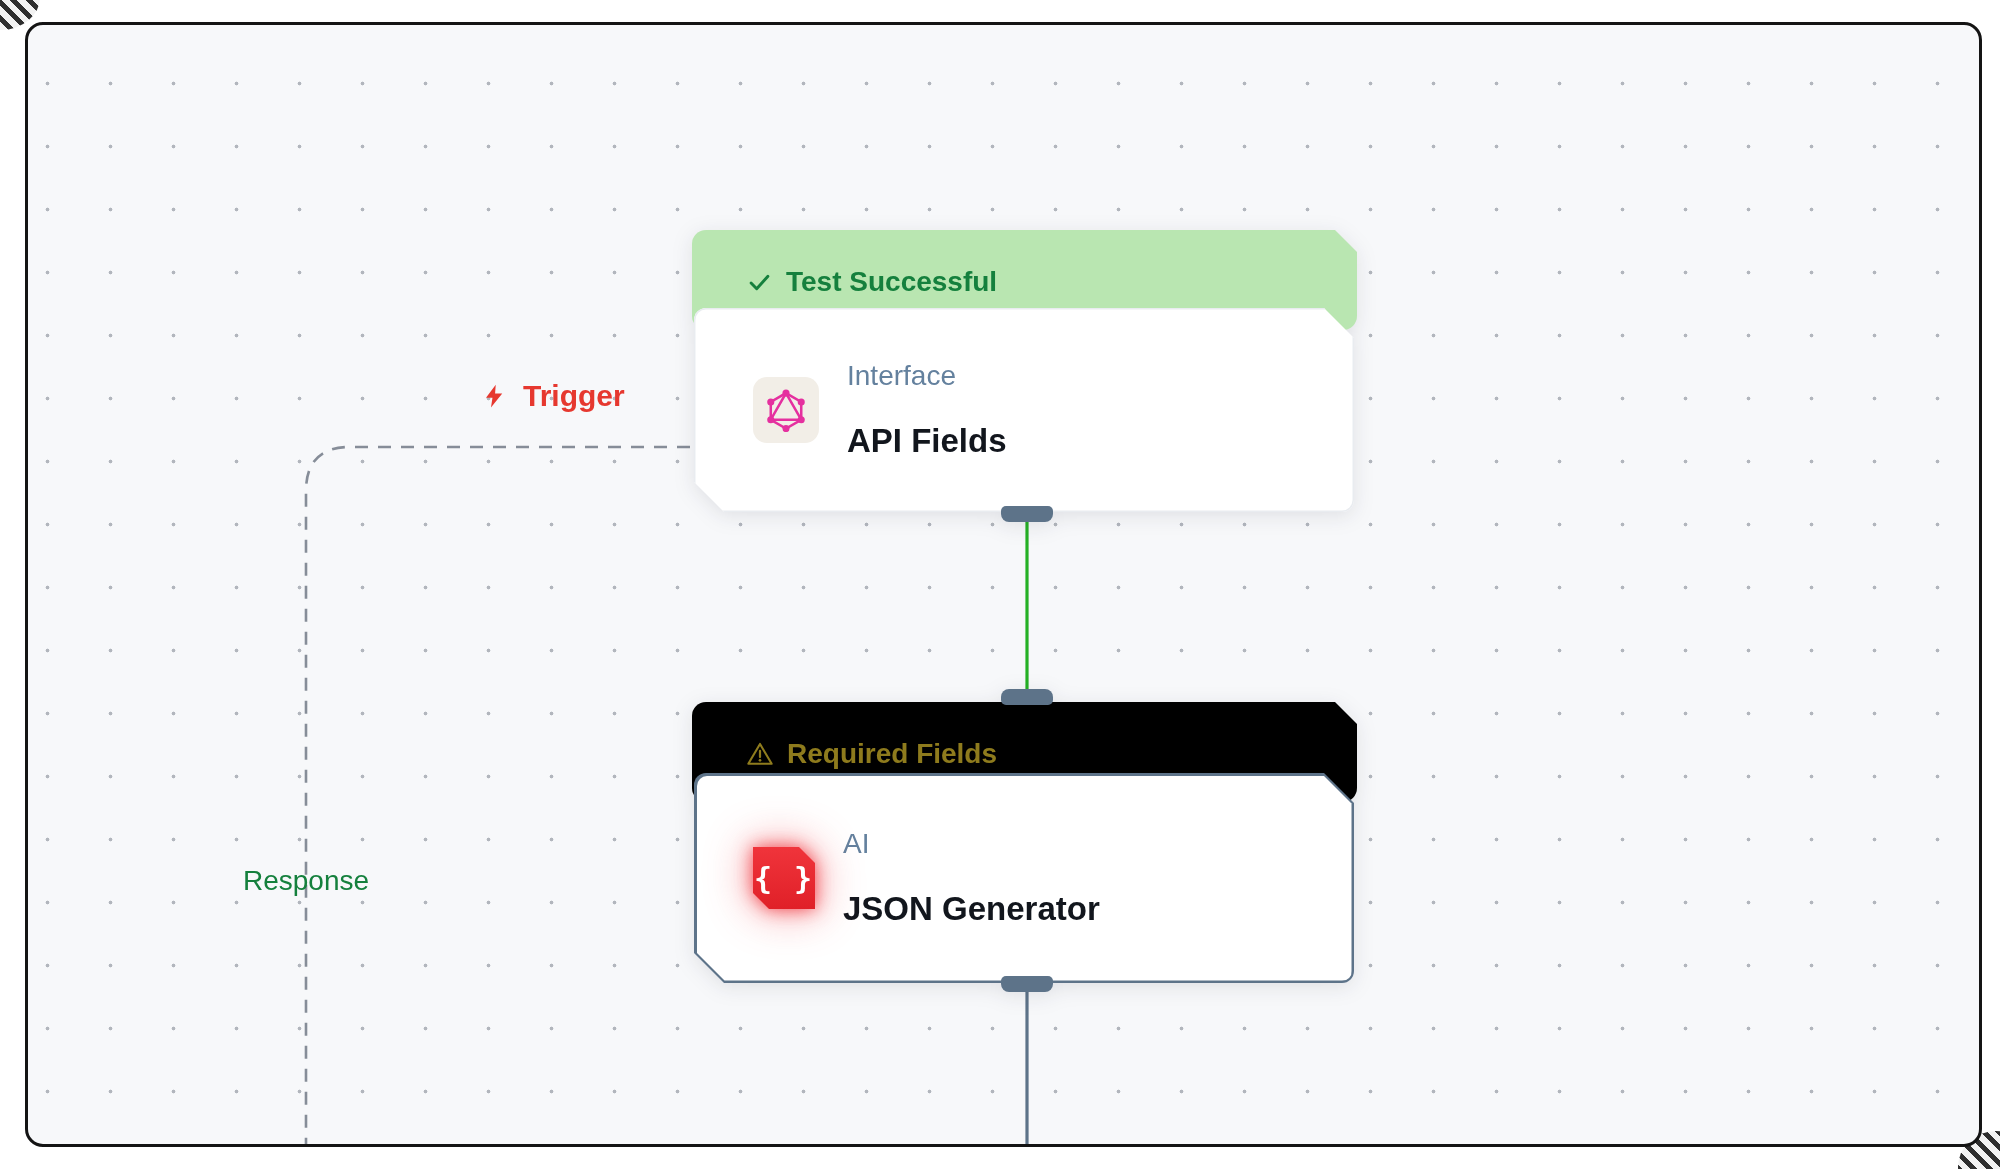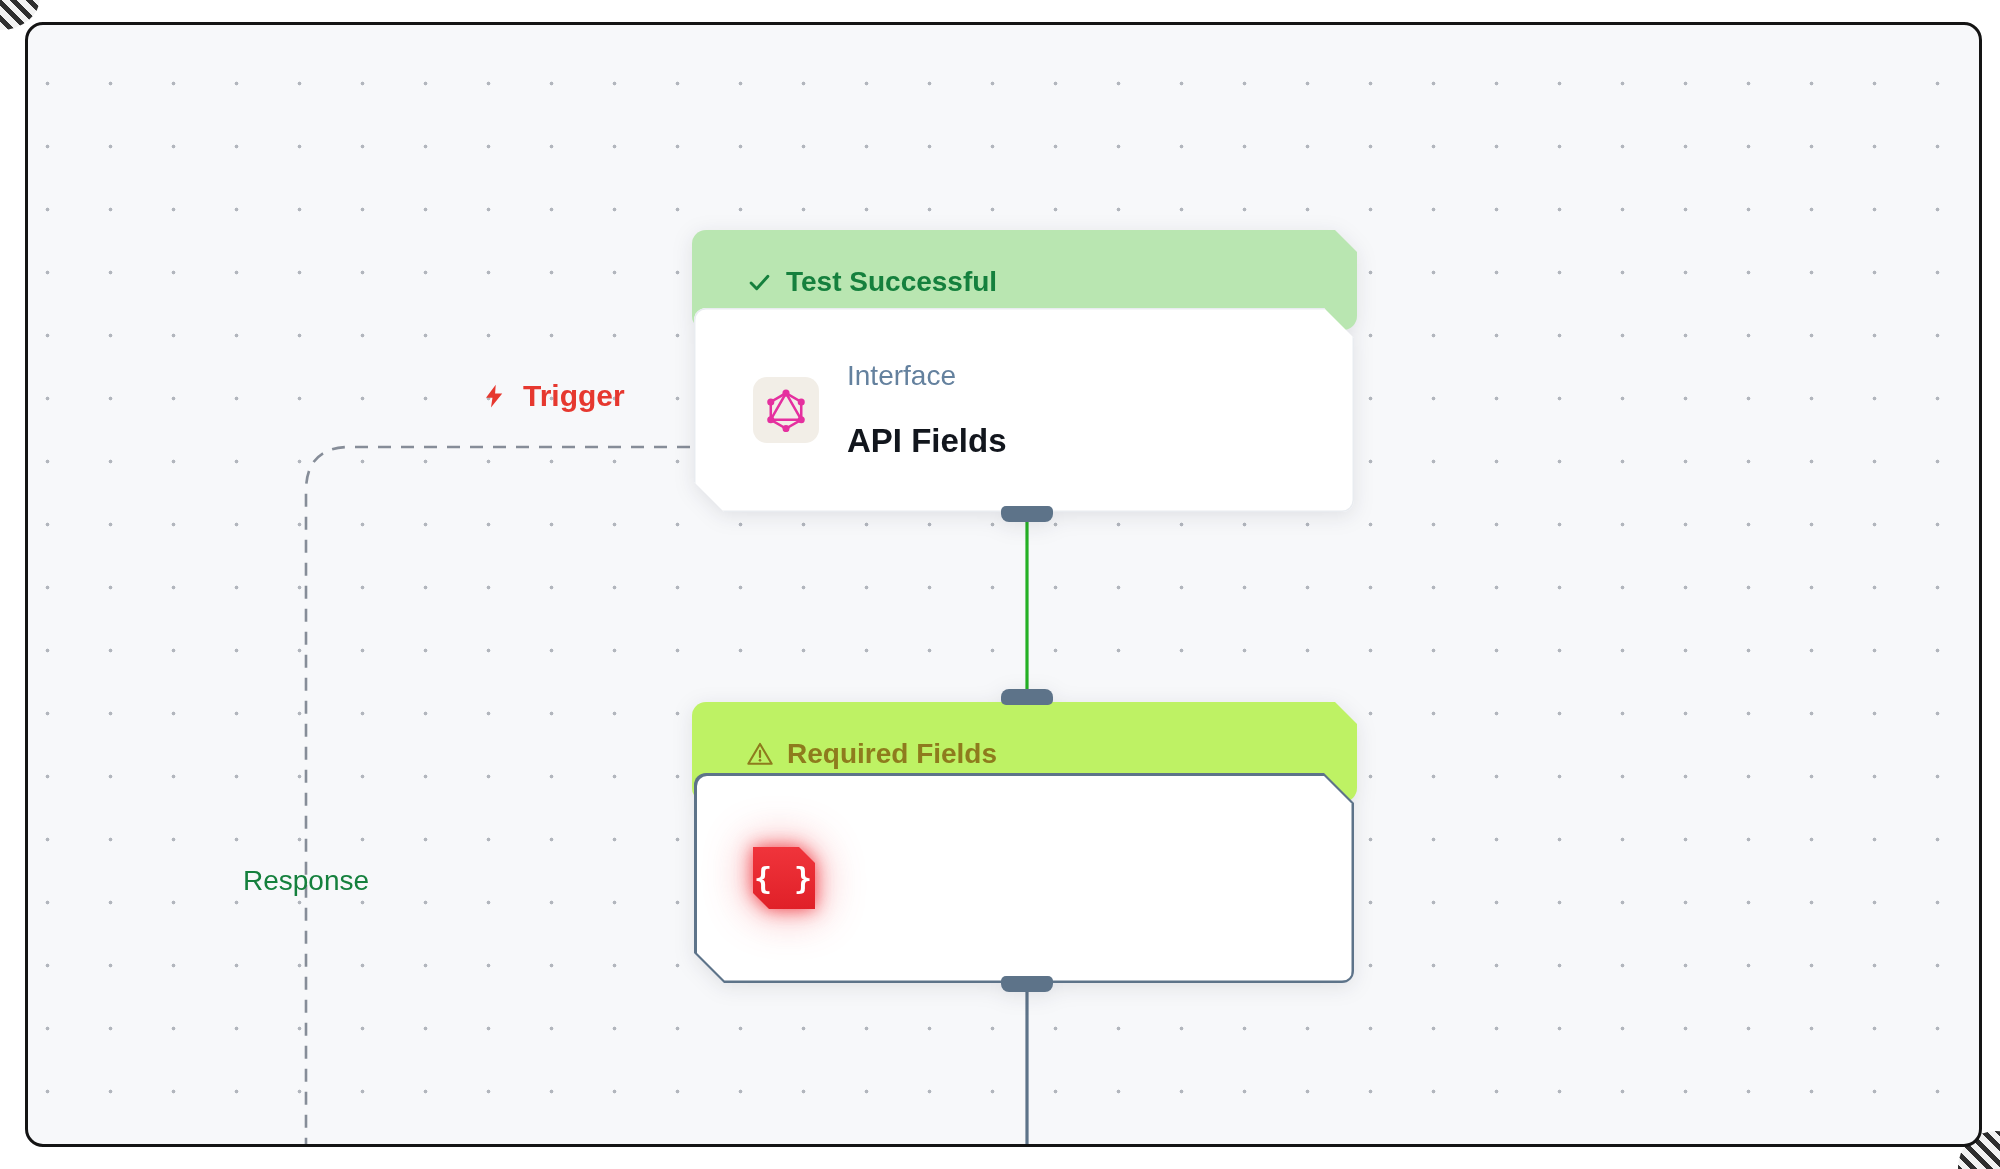--- a/index.html
+++ b/index.html
@@ -38,21 +38,21 @@
 
   .banner{
     position:absolute;left:0;width:665px;height:100px;border-radius:14px;
     clip-path:polygon(0 0,calc(100% - 22px) 0,100% 22px,100% 100%,0 100%);
     display:flex;align-items:flex-start;padding:12px;box-sizing:border-box;
   }
   .banner .banner-row{display:flex;align-items:center;gap:13px;margin:24px 0 0 42px;height:32px;}
   .banner .banner-text{font-size:28px;font-weight:600;line-height:32px;}
   .banner.success{top:0;background:#b9e6b1;}
   .banner.success .banner-text{color:#15803d;}
-  .banner.warning{top:13px;background:#bef264;}
+  .banner.warning{top:13px;background:#000000;}
   .banner.warning .banner-text{color:#8e7b1d;}
 
   .card{
     position:absolute;left:2px;width:660px;height:204px;background:#ffffff;
     border-radius:12px;
     clip-path:polygon(0 0,calc(100% - 30px) 0,100% 30px,100% 100%,30px 100%,0 calc(100% - 30px));
     box-shadow:inset 0 0 0 1.5px #e9ecf0;
   }
   .node-1 .card{top:78px;}
   .node-2 .card-outer{
@@ -160,18 +160,22 @@
       </div>
     </div>
     <div class="card-outer">
       <div class="card-inner"></div>
       <div class="card-content">
         <div class="glow-wrap">
           <div class="iconbox jsonred">
             <span>{ }</span>
           </div>
         </div>
+        <div class="texts">
+          <div class="category">AI</div>
+          <div class="title">JSON Generator</div>
+        </div>
       </div>
     </div>
     <div class="pill out2"></div>
   </div>
 
 </div>
 
 </body></html>

